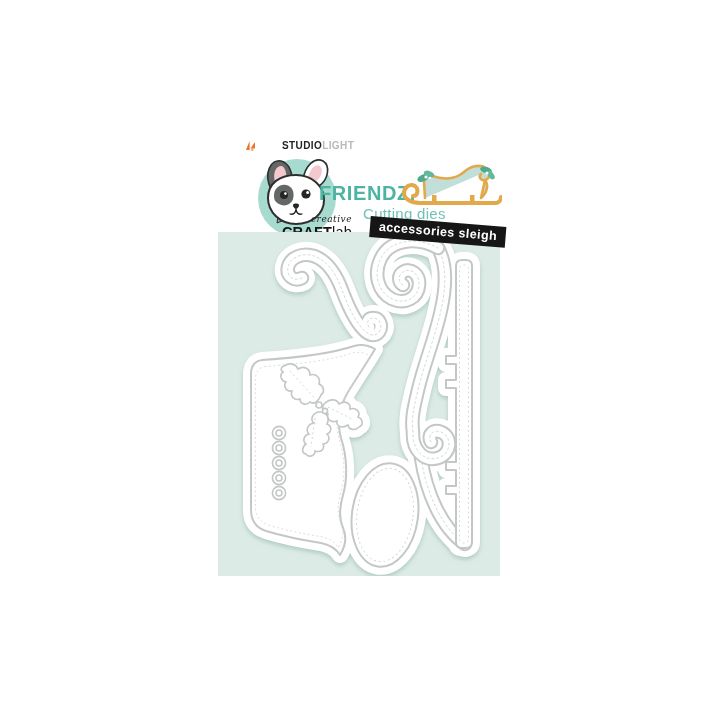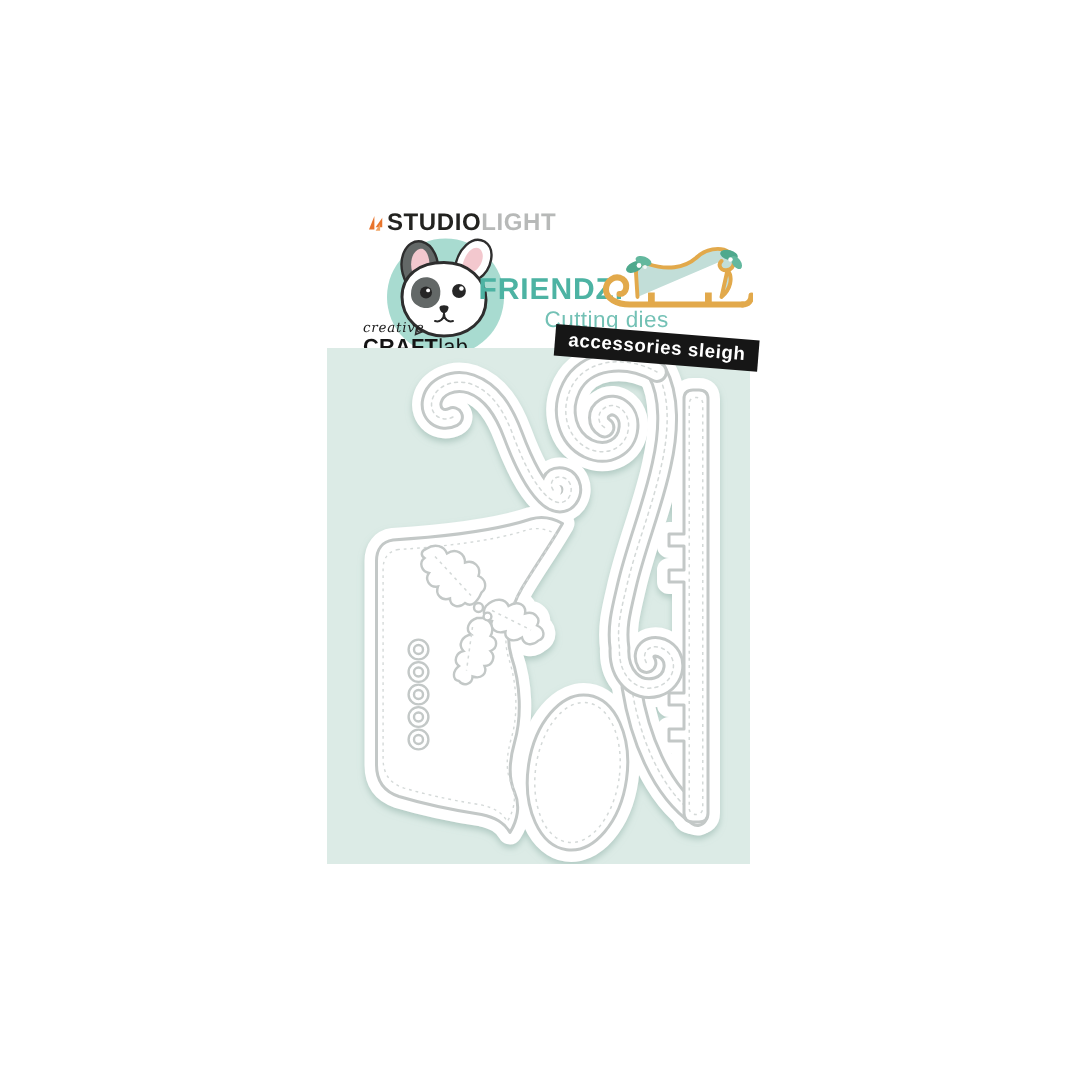--- a/index.html
+++ b/index.html
@@ -2,25 +2,25 @@
 <html><head>
 <meta charset="utf-8">
 <style>
   html,body{margin:0;padding:0;background:#fff;}
   body{font-family:"Liberation Sans", sans-serif;}
   .stage{position:relative;width:720px;height:720px;background:#ffffff;overflow:hidden;}
 
   
   .brand{position:absolute;left:246px;top:141px;display:flex;align-items:center;gap:3px;}
   .brand-mark{width:9px;height:10px;display:block;}
-  .brand-text{font-size:16px;font-weight:bold;letter-spacing:.4px;color:#232320;line-height:1;}
+  .brand-text{font-size:10px;font-weight:bold;letter-spacing:.4px;color:#232320;line-height:1;margin-left:24px;}
   .brand-text .light{color:#b7b9b8;font-weight:bold;}
 
   .craftlab-logo{position:absolute;left:249px;top:153px;width:94px;height:94px;}
-  .craftlab-words{position:absolute;left:242px;top:215px;width:110px;text-align:left;line-height:1;}
+  .craftlab-words{position:absolute;left:242px;top:215px;width:110px;text-align:right;line-height:1;}
   .craftlab-script{font-family:"DejaVu Serif", serif;font-style:italic;font-size:9px;color:#1c1c1c;letter-spacing:.5px;}
   .craftlab-word{font-size:14.5px;color:#141414;letter-spacing:.2px;margin-top:1px;}
   .craftlab-word .craft{font-weight:800;}
   .craftlab-word .lab{font-weight:400;}
 
   .title-block{position:absolute;left:319px;top:183px;line-height:1;}
   .title-line{font-size:20px;font-weight:800;letter-spacing:.6px;}
   .subtitle-line{font-size:15px;font-weight:400;margin-top:3px;letter-spacing:.3px;margin-left:44px;}
 
   .sleigh-illus{position:absolute;left:398px;top:157px;width:104px;height:58px;}

